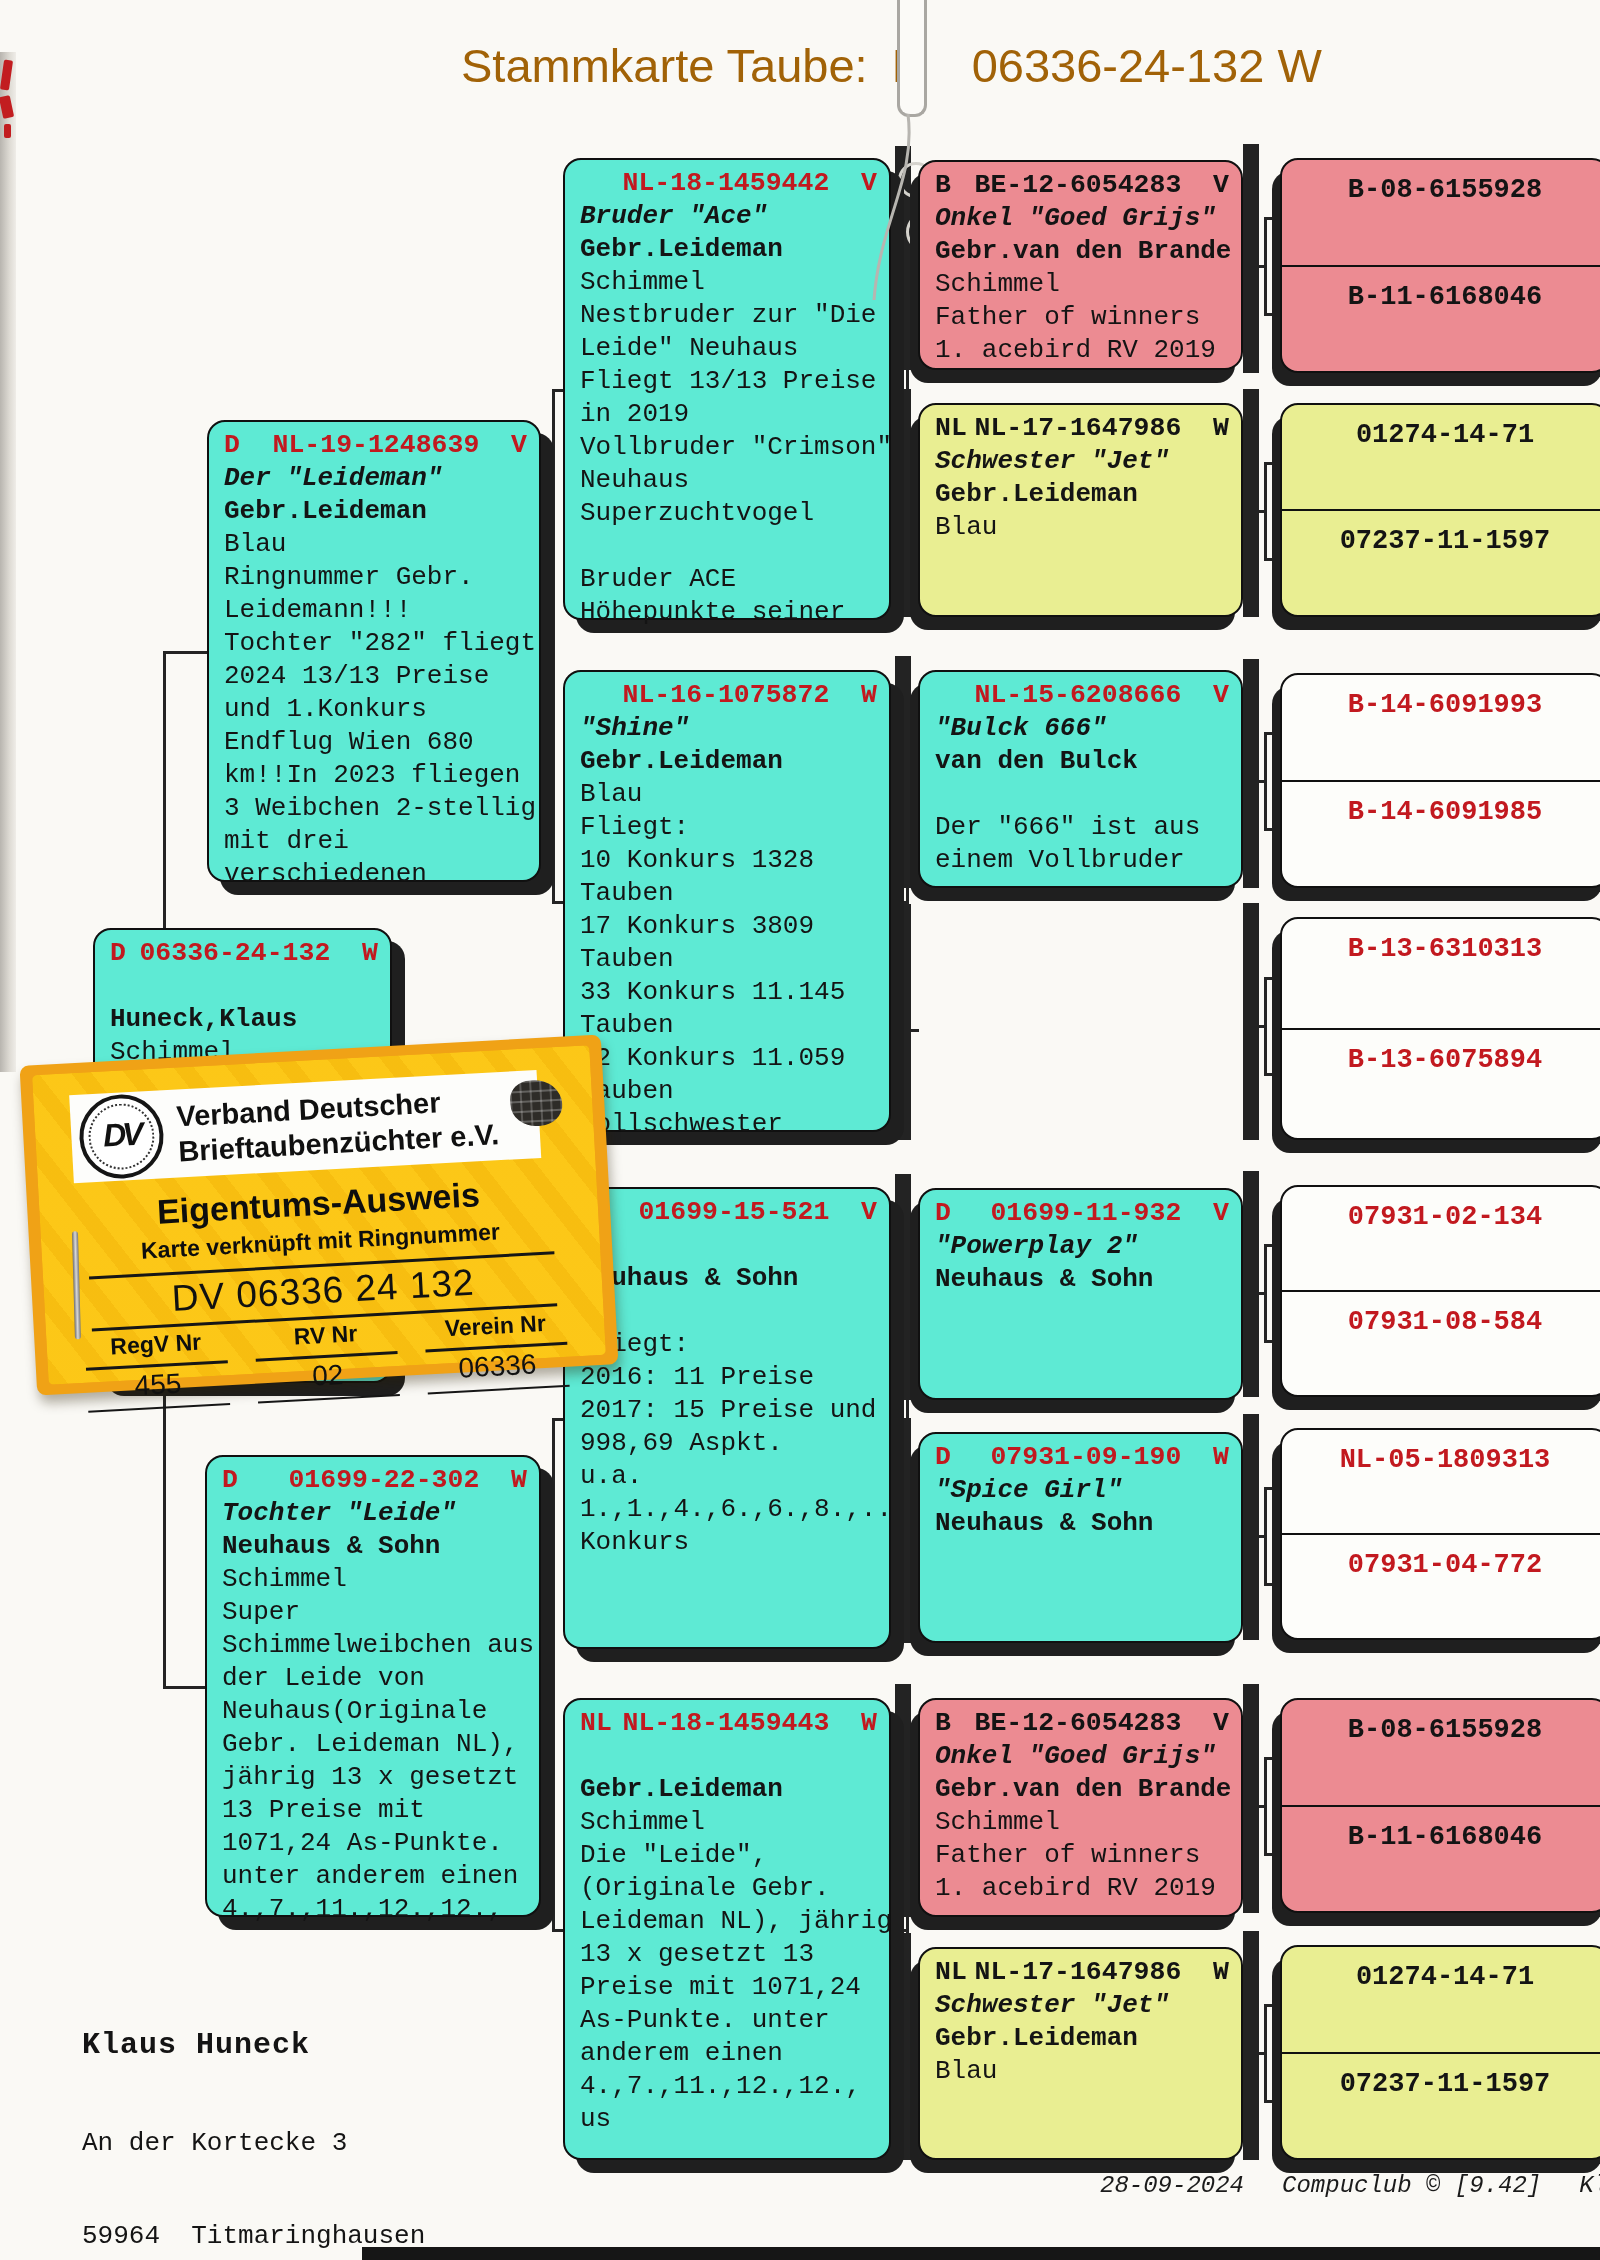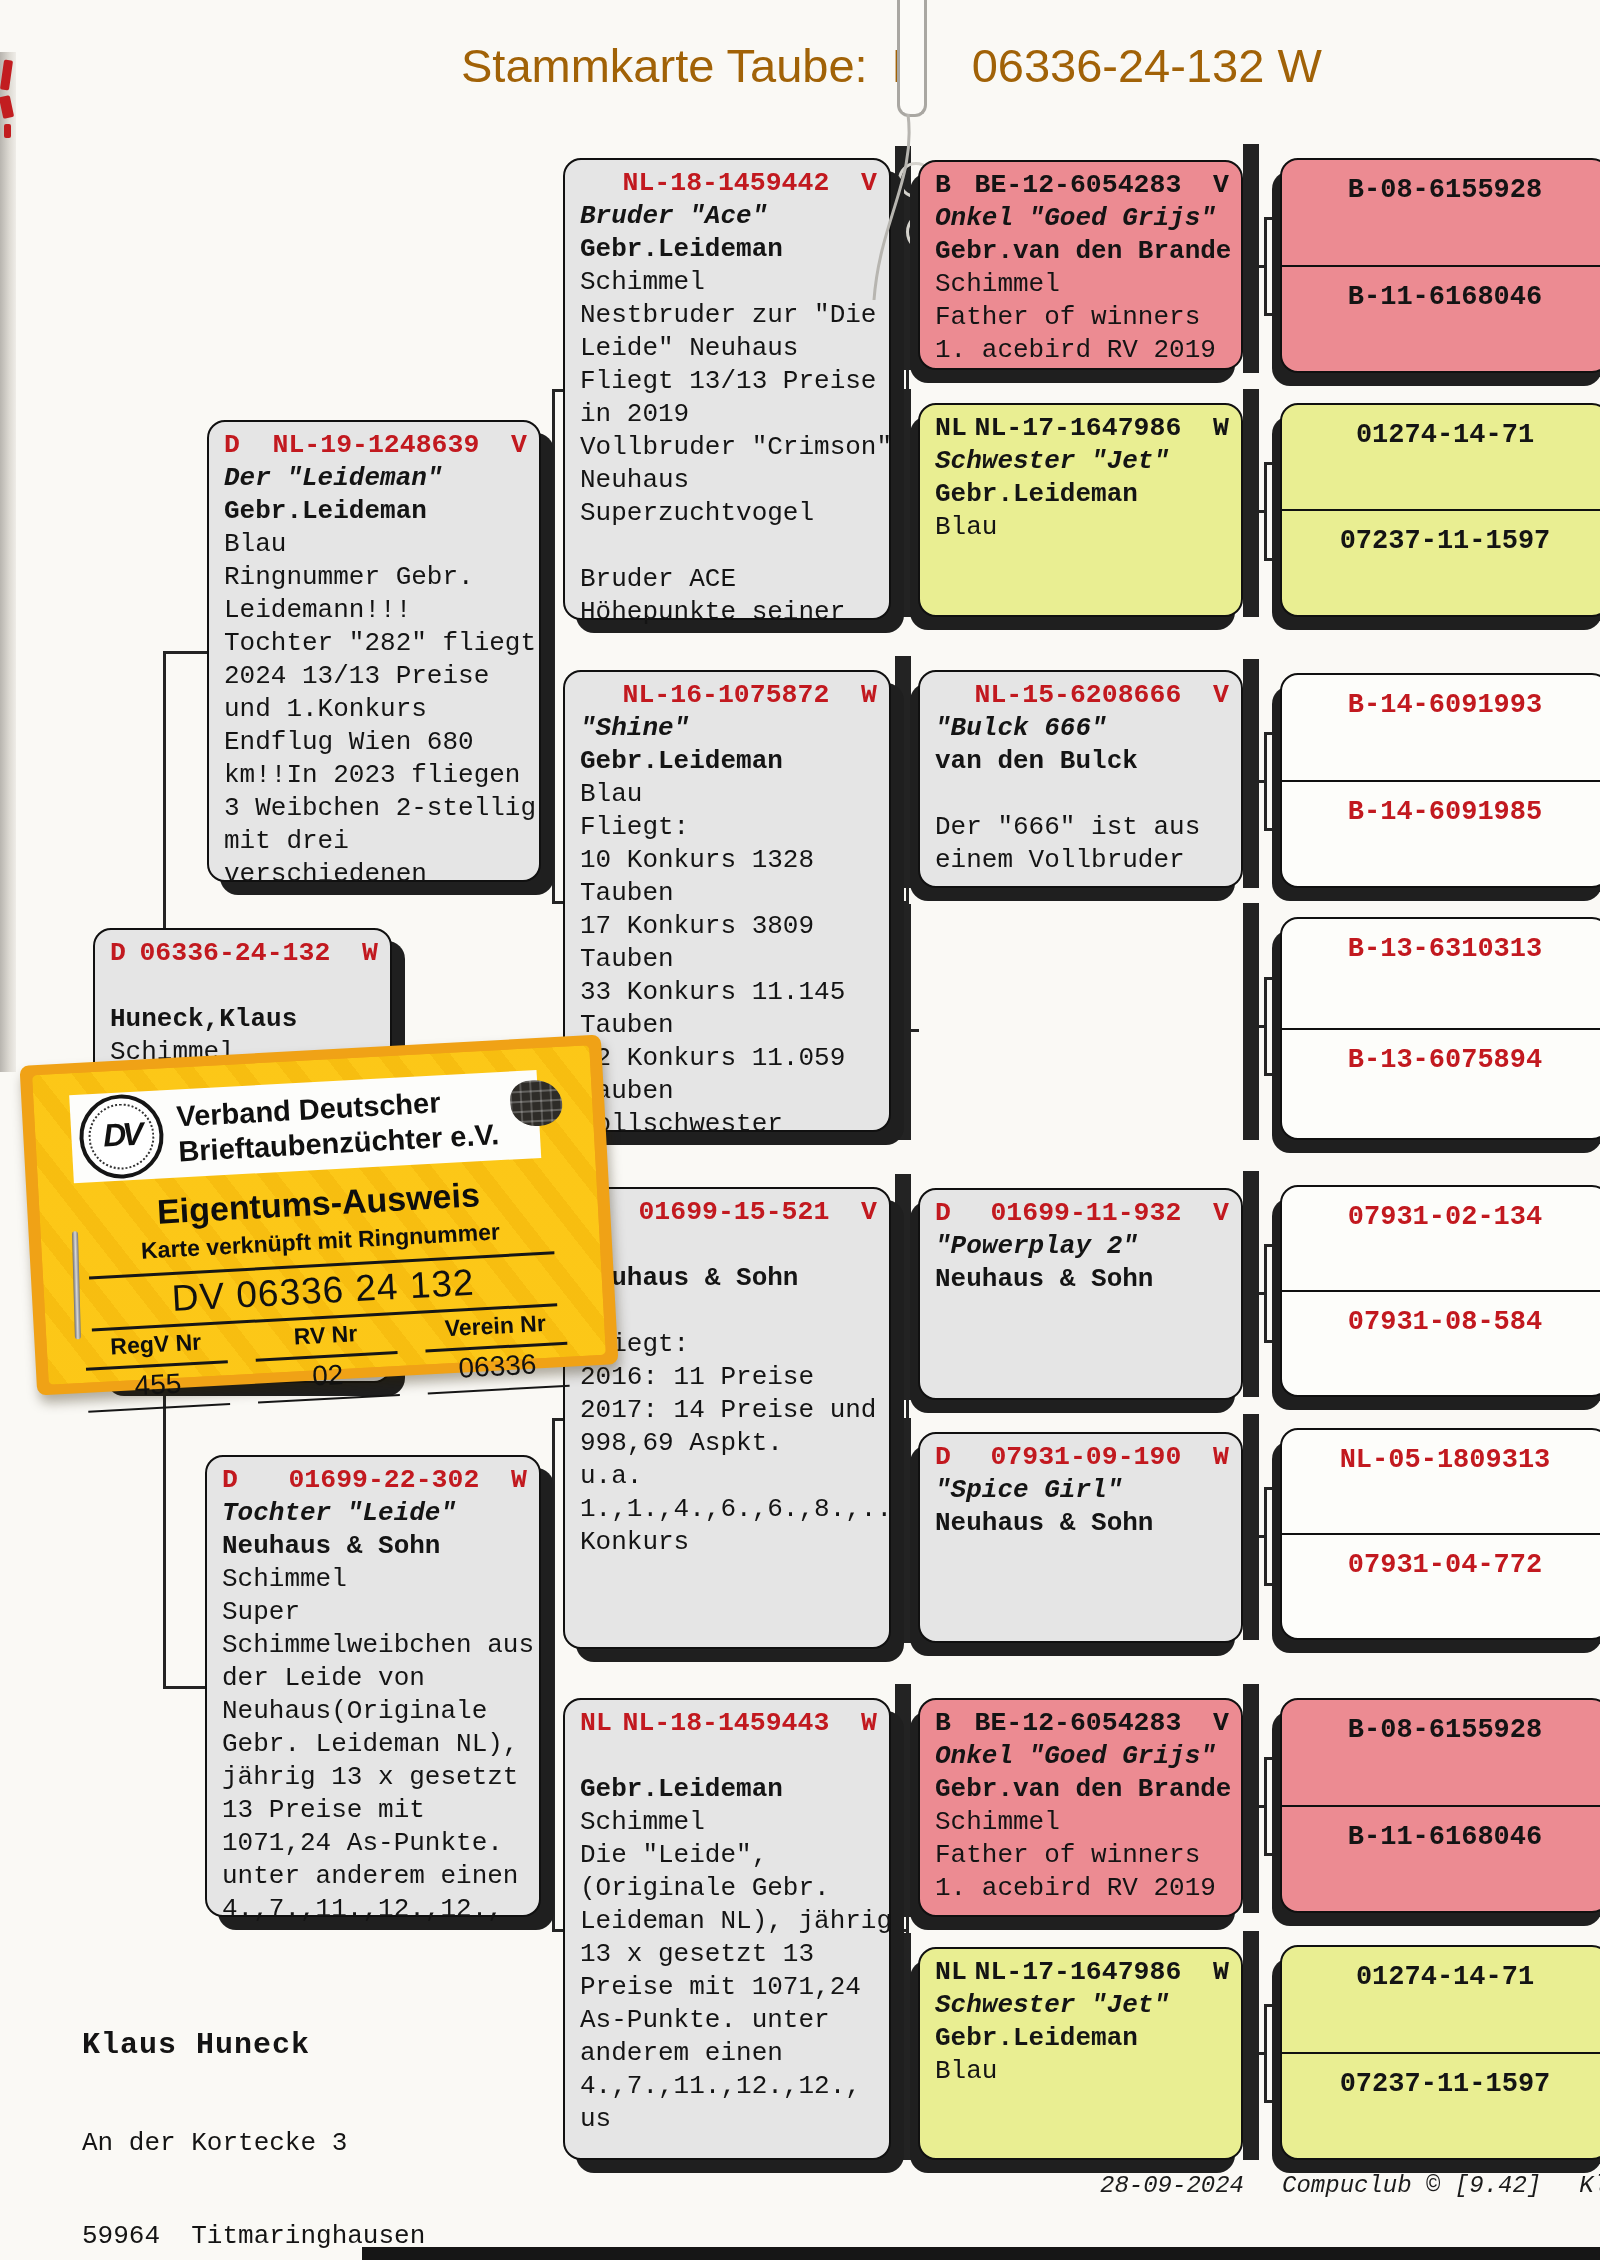--- a/index.html
+++ b/index.html
@@ -11,21 +11,21 @@
   }
   
   .title{
     position:absolute; top:38px; left:461px; display:flex; align-items:baseline;
     font-family:"Liberation Sans","DejaVu Sans",sans-serif; font-size:47px; color:#a16207;
     white-space:pre;
   }
   .title .gap1{width:24px;} .title .gap2{width:46px;}
   
   .pbox{
-    position:absolute; box-sizing:border-box; background:#e5e5e5;
+    position:absolute; box-sizing:border-box; background:#5eead4;
     border:2.5px solid #101010; border-radius:18px;
     font-size:26px; line-height:33px; padding:7px 12px 0 15px; z-index:2;
   }
   .sh-r{box-shadow:13px 13px 0 #1f1f1f;}
   .sh-l{box-shadow:-8px 13px 0 #1f1f1f;}
   .pbox.pink{background:#ec8b92;}
   .pbox.yellow{background:#e9ee92;}
   .hdr{display:flex; justify-content:space-between; font-weight:700; font-size:26.5px; white-space:pre;}
   .pbox.white .hdr{color:#c2191f;}
   .ln{white-space:pre; min-height:33px;}
@@ -268,21 +268,21 @@
       <div class="ln ">Tauben</div>
       <div class="ln ">Vollschwester</div>
     </div>
   <div class="pbox sh-r white" style="left:563px;top:1187px;width:328px;height:462px;">
       <div class="hdr"><span></span><span>01699-15-521  V</span></div>
       <div class="ln ">&nbsp;</div>
       <div class="ln b">Neuhaus &amp; Sohn</div>
       <div class="ln ">&nbsp;</div>
       <div class="ln ">Fliegt:</div>
       <div class="ln ">2016: 11 Preise</div>
-      <div class="ln ">2017: 14 Preise und</div>
+      <div class="ln ">2017: 15 Preise und</div>
       <div class="ln ">998,69 Aspkt.</div>
       <div class="ln ">u.a.</div>
       <div class="ln ">1.,1.,4.,6.,6.,8.,..</div>
       <div class="ln ">Konkurs</div>
     </div>
   <div class="pbox sh-r white" style="left:563px;top:1698px;width:328px;height:462px;">
       <div class="hdr"><span>NL</span><span>NL-18-1459443  W</span></div>
       <div class="ln ">&nbsp;</div>
       <div class="ln b">Gebr.Leideman</div>
       <div class="ln ">Schimmel</div>

